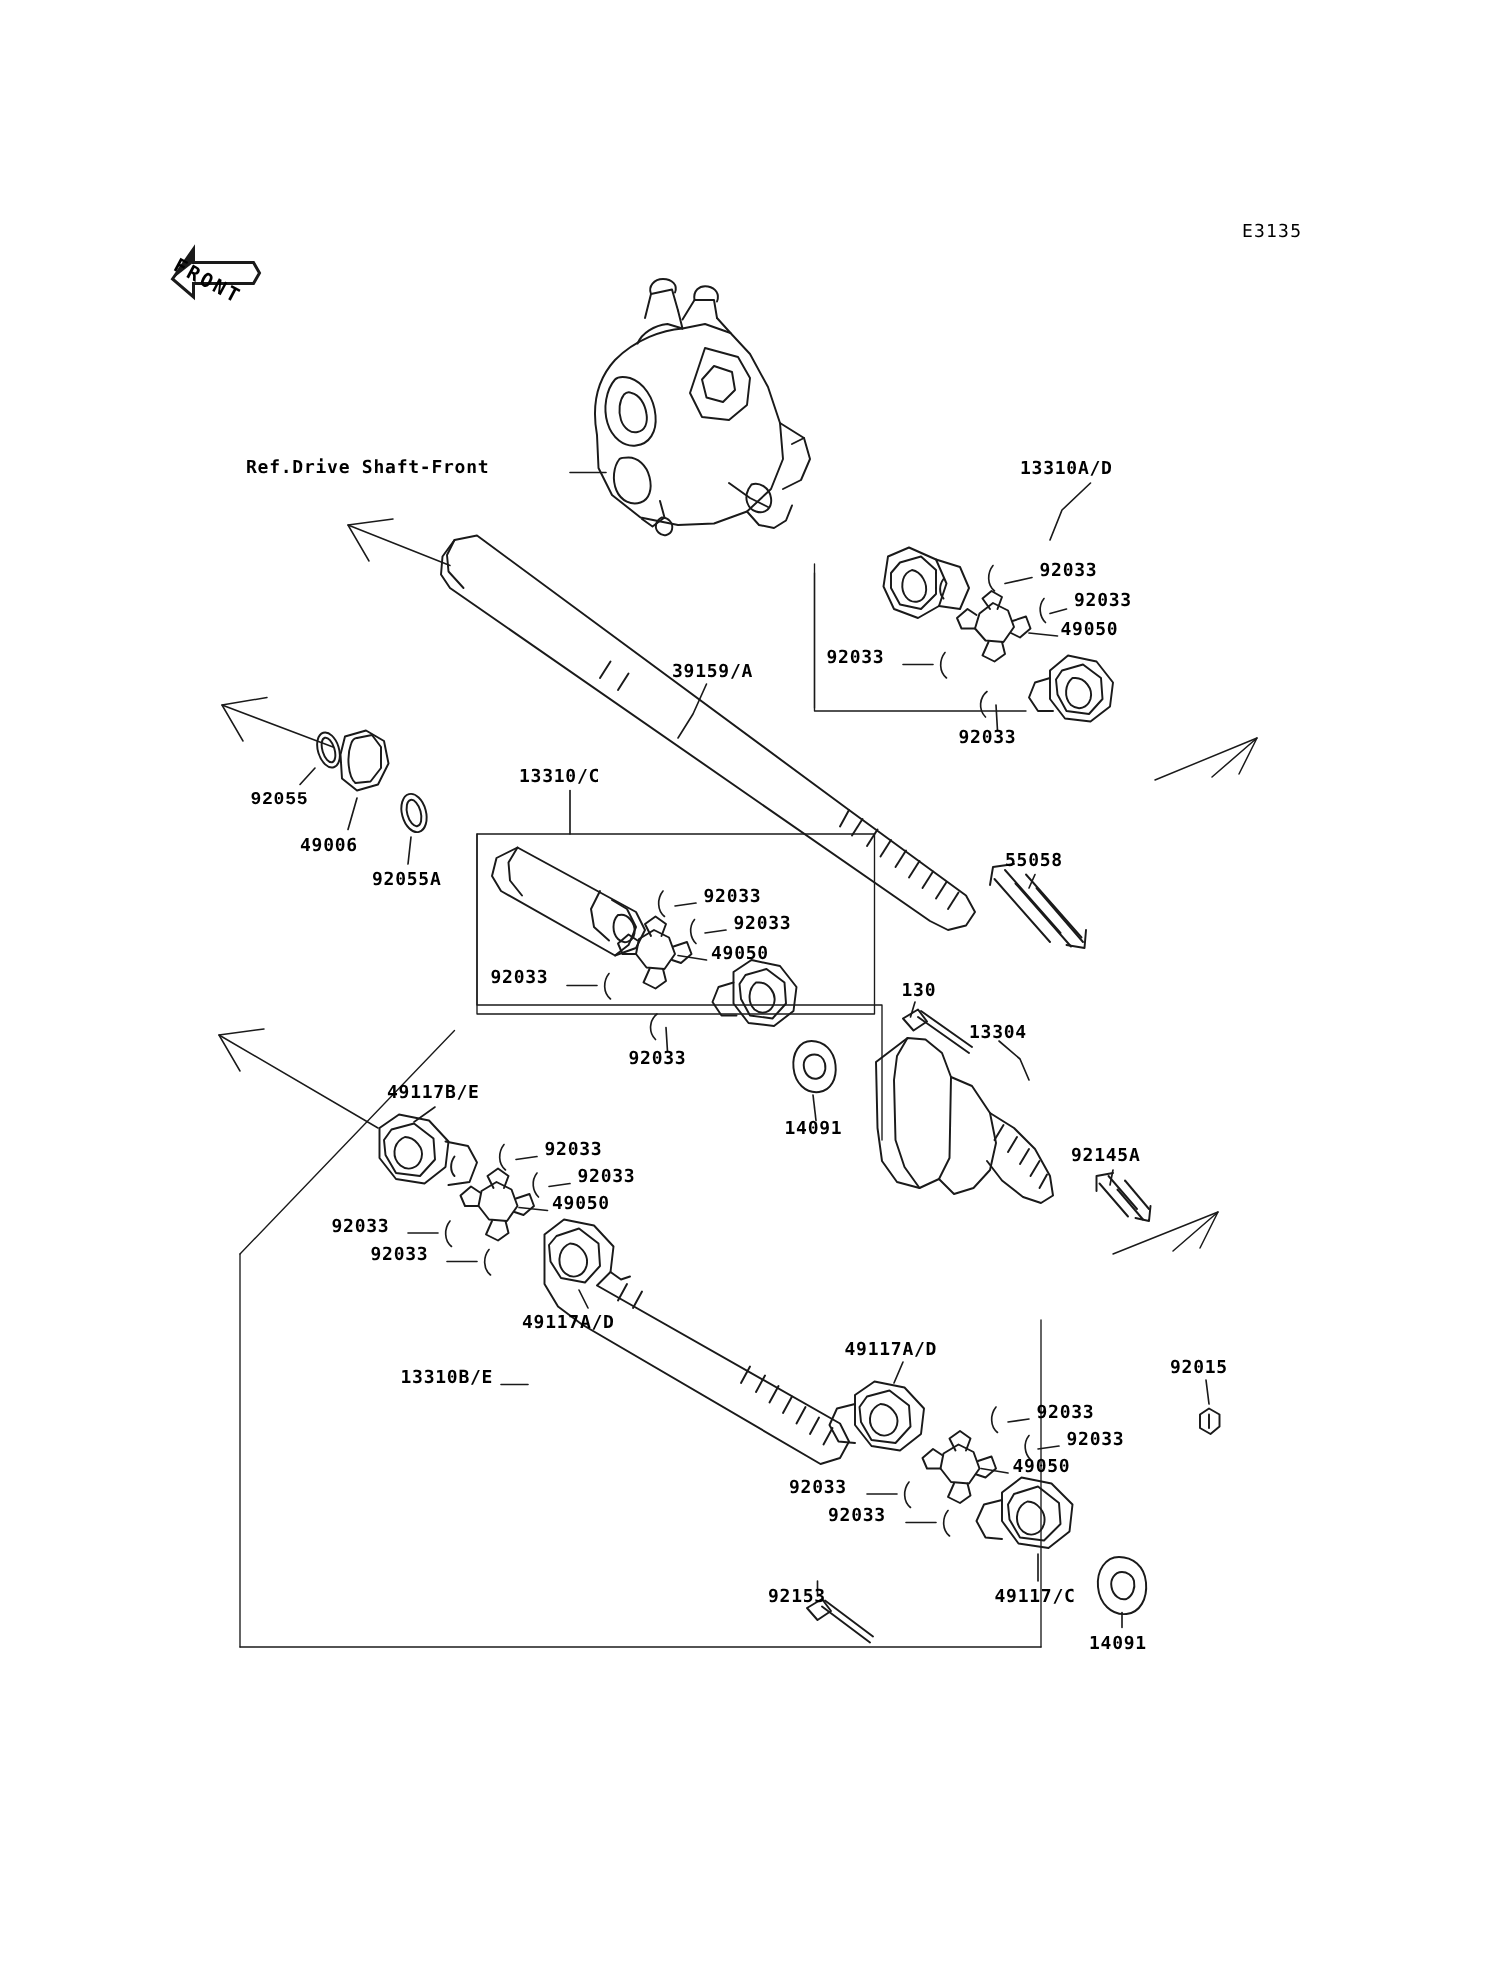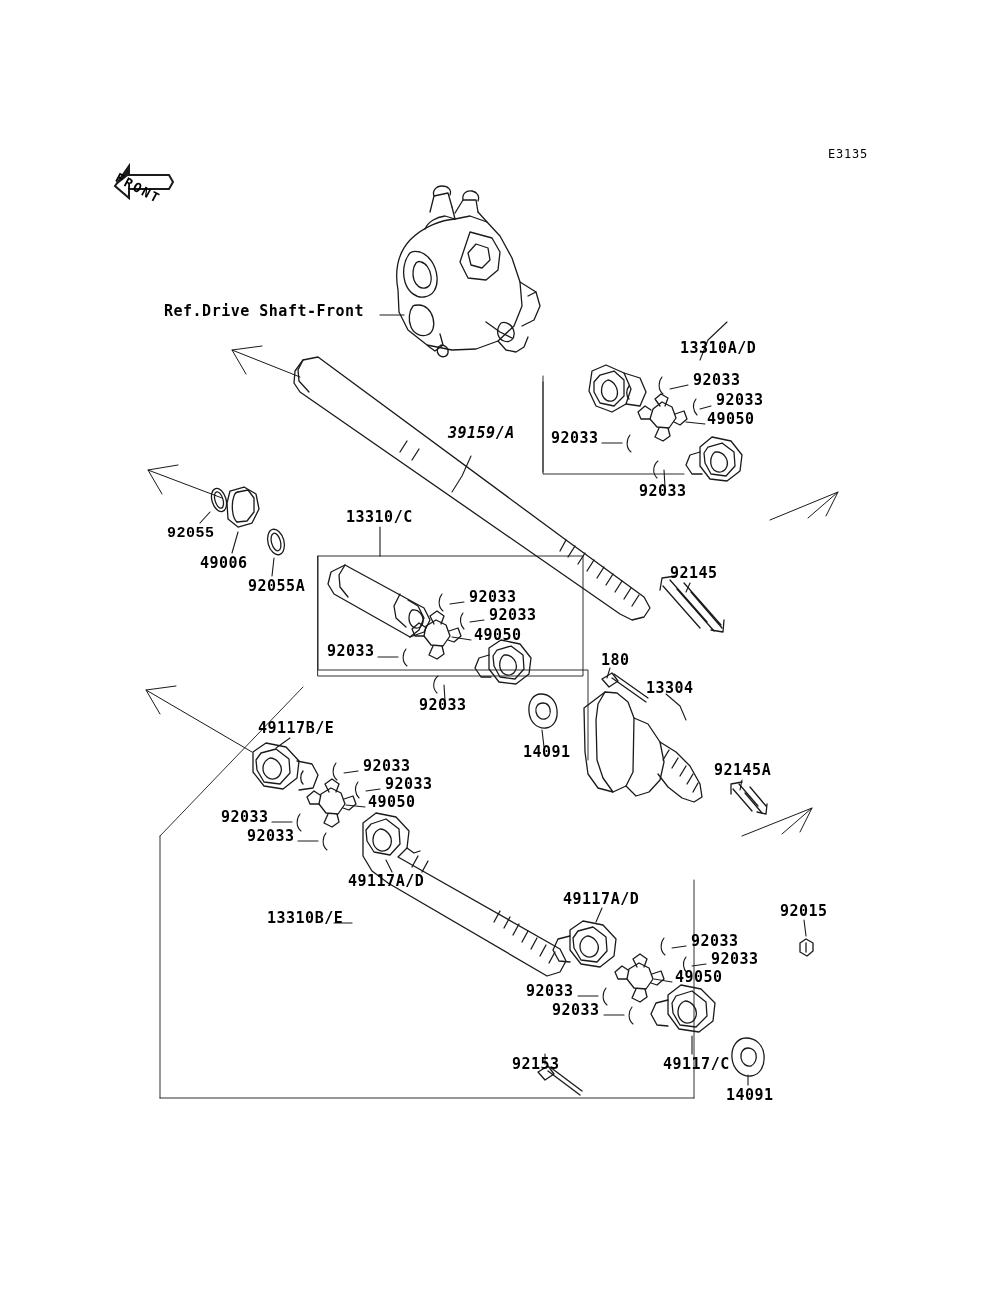--- a/index.html
+++ b/index.html
@@ -14,21 +14,21 @@
   #page {
     position: relative;
     width: 928px;
     height: 1309px;
     background: #ffffff;
     overflow: hidden;
   }
   .lbl {
     position: absolute;
     font-family: "DejaVu Sans Mono", monospace;
-    font-size: 15px;
+    font-size: 12px;
     font-weight: bold;
     letter-spacing: 0.5px;
     white-space: nowrap;
     color: #000000;
   }
   .lbl.small {
     font-size: 12px;
     font-weight: normal;
     letter-spacing: 0.8px;
   }
@@ -409,38 +409,38 @@
         <path d="M808 518 L838 492 L826 516"></path>
         <path d="M742 668 L812 640" opacity="0"></path>
         <path d="M742 836 L812 808"></path>
         <path d="M782 834 L812 808 L800 832"></path>
       </g>
 
     </g>
   </svg>
 
   <div class="lbl" style="left:164px; top:311px; transform:translateY(-50%);">Ref.Drive Shaft-Front</div>
-  <div class="lbl" style="left:680px; top:312px; transform:translateY(-50%);margin-top:36px;">13310A/D</div>
+  <div class="lbl" style="left:680px; top:312px; transform:translateY(-50%);">13310A/D</div>
   <div class="lbl" style="left:693px; top:380px; transform:translateY(-50%);">92033</div>
   <div class="lbl" style="left:716px; top:400px; transform:translateY(-50%);">92033</div>
   <div class="lbl" style="left:707px; top:419px; transform:translateY(-50%);">49050</div>
   <div class="lbl" style="left:551px; top:438px; transform:translateY(-50%);">92033</div>
   <div class="lbl" style="left:639px; top:491px; transform:translateY(-50%);">92033</div>
-  <div class="lbl" style="left:448px; top:433px; transform:translateY(-50%);font-style:italic;">39159/A</div>
+  <div class="lbl" style="left:448px; top:447px; transform:translateY(-50%);">39159/A</div>
   <div class="lbl" style="left:167px; top:533px; transform:translateY(-50%);font-family:Liberation Mono, monospace;">92055</div>
   <div class="lbl" style="left:200px; top:563px; transform:translateY(-50%);">49006</div>
   <div class="lbl" style="left:236px; top:586px; transform:translateY(-50%);margin-left:12px;">92055A</div>
   <div class="lbl" style="left:346px; top:517px; transform:translateY(-50%);text-align:center;">13310/C</div>
   <div class="lbl" style="left:469px; top:597px; transform:translateY(-50%);">92033</div>
   <div class="lbl" style="left:489px; top:615px; transform:translateY(-50%);">92033</div>
   <div class="lbl" style="left:474px; top:635px; transform:translateY(-50%);">49050</div>
   <div class="lbl" style="left:327px; top:651px; transform:translateY(-50%);">92033</div>
   <div class="lbl" style="left:419px; top:705px; transform:translateY(-50%);">92033</div>
-  <div class="lbl" style="left:670px; top:573px; transform:translateY(-50%);">92145</div>
-  <div class="lbl" style="left:601px; top:660px; transform:translateY(-50%);">180</div>
+  <div class="lbl" style="left:670px; top:573px; transform:translateY(-50%);">55058</div>
+  <div class="lbl" style="left:601px; top:660px; transform:translateY(-50%);">130</div>
   <div class="lbl" style="left:646px; top:688px; transform:translateY(-50%);">13304</div>
   <div class="lbl" style="left:523px; top:752px; transform:translateY(-50%);">14091</div>
   <div class="lbl" style="left:714px; top:770px; transform:translateY(-50%);">92145A</div>
   <div class="lbl" style="left:258px; top:728px; transform:translateY(-50%);">49117B/E</div>
   <div class="lbl" style="left:363px; top:766px; transform:translateY(-50%);">92033</div>
   <div class="lbl" style="left:385px; top:784px; transform:translateY(-50%);">92033</div>
   <div class="lbl" style="left:368px; top:802px; transform:translateY(-50%);">49050</div>
   <div class="lbl" style="left:221px; top:817px; transform:translateY(-50%);">92033</div>
   <div class="lbl" style="left:247px; top:836px; transform:translateY(-50%);">92033</div>
   <div class="lbl" style="left:348px; top:881px; transform:translateY(-50%);">49117A/D</div>

